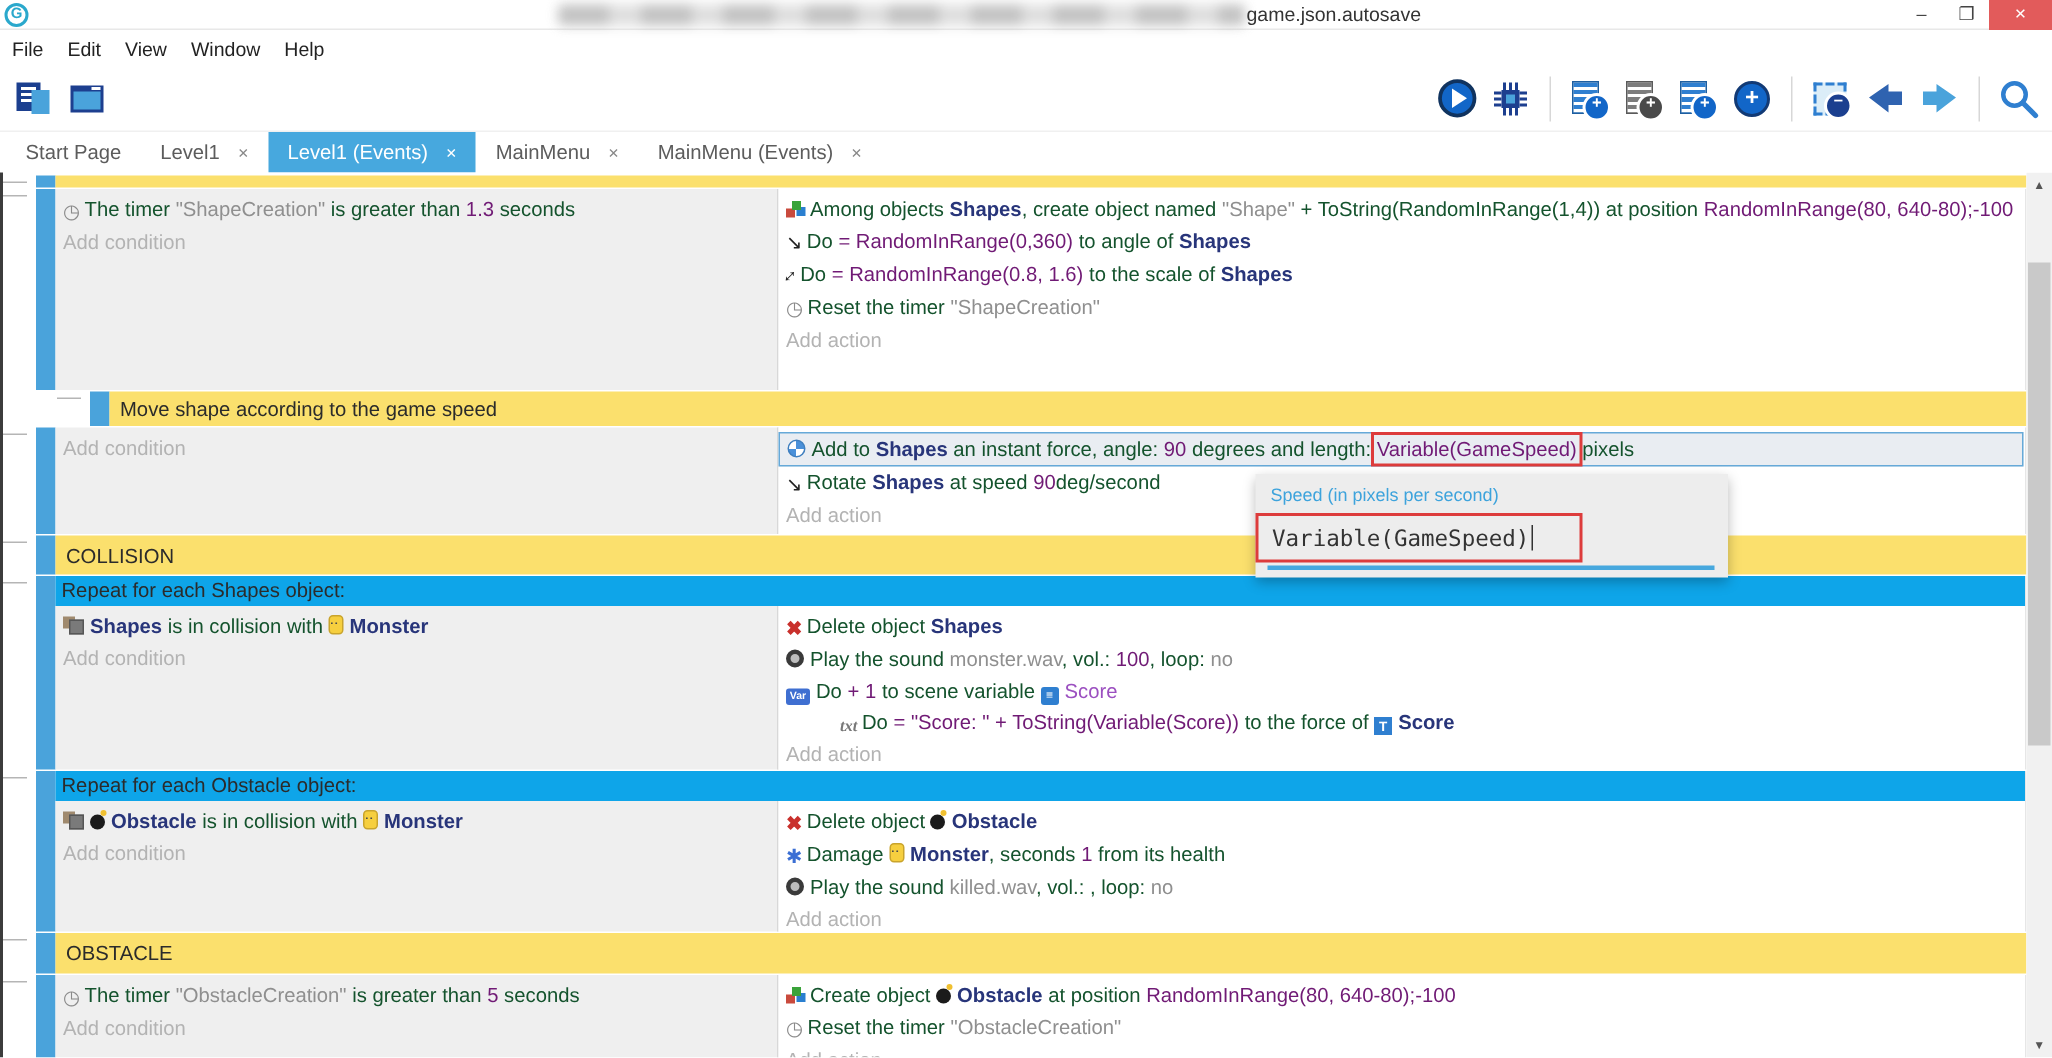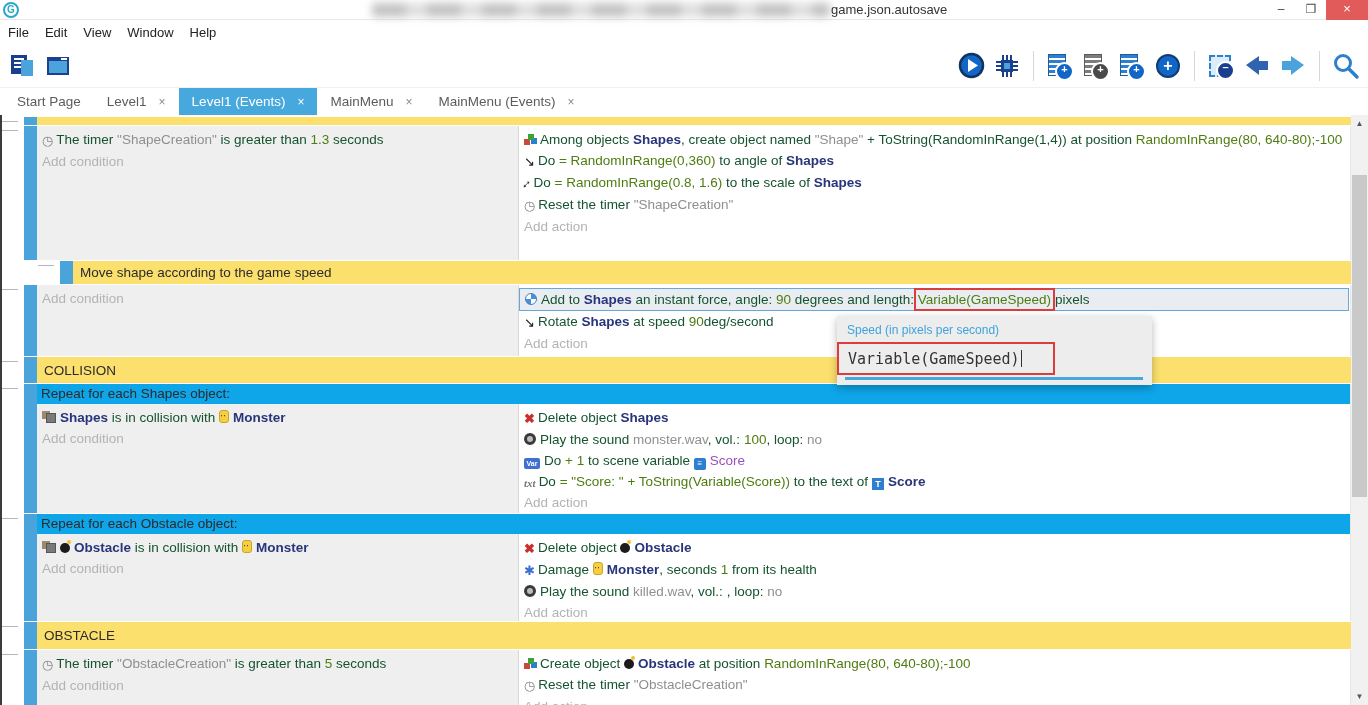--- a/index.html
+++ b/index.html
@@ -62,40 +62,40 @@
   .comment { background:#fbe06d; font-size:13.5px; color:#2b2b2b; padding-left:7px; display:flex; align-items:center; }
   .event { display:flex; border-right:1px solid #e6e6e6; }
   .event-cols { display:flex; width:100%; }
   .cond-col { width:482px; flex:none; background:#efefef; border-right:1px solid #d8d8d8; padding:3px 0 0 0; }
   .act-col { flex:1; background:#fff; padding:3px 0 0 0; min-width:0; }
   .foreach-wrap { width:100%; }
   .foreach-head { background:#0ea5e9; font-size:13.5px; color:#2b2b2b; line-height:20px; padding-left:4px; }
   .line { font-size:13.5px; line-height:21px; color:#333; padding-left:5px; padding-right:6px; }
   .addline { font-size:13.5px; line-height:21px; color:#b3b3b3; padding-left:5px; }
   .line.selected { background:#e9edf2; border:1px solid #66a9d8; margin-right:1px; }
-  .tp { color:#14532d; } .to { color:#28357a; font-weight:bold; } .tg { color:#4d7c0f; }
+  .tp { color:#14532d; } .to { color:#28357a; font-weight:bold; } .tg { color:#701a75; }
   .ts { color:#8f8f8f; } .tv { color:#9b4fc0; }
   .red-mark { outline:2px solid #dd3c3c; outline-offset:2px; }
 
   
   .evic { display:inline-block; vertical-align:-1px; margin-right:4px; }
   .timer-icon { color:#8a8a8a; font-size:13px; margin-right:3px; }
   .create-object-icon { width:12px; height:11px; position:relative; }
   .create-object-icon::before { content:""; position:absolute; left:0; bottom:0; width:6px; height:6px; background:#c94a3d; }
   .create-object-icon::after { content:""; position:absolute; left:4px; top:0; width:6px; height:6px; background:#3aa33a;
     box-shadow:3px 4px 0 #2a7fd0; }
   .angle-icon { color:#222; font-size:13px; margin-right:3px; }
   .scale-icon { color:#222; font-size:13px; margin-right:3px; transform:rotate(45deg); }
   .force-icon { width:12px; height:12px; border-radius:50%; border:1px solid #3f7fbf;
     background:conic-gradient(#4a90d9 0 25%, #fff 25% 50%, #4a90d9 50% 75%, #fff 75%); }
   .delete-icon { color:#c9302c; font-weight:bold; font-size:13px; margin-right:3px; }
   .sound-icon { width:12px; height:12px; border-radius:50%; border:3px solid #3a3a3a; background:#bdbdbd; }
   .var-icon { width:16px; height:11px; border-radius:2px; background:#3f6fd1; color:#fff;
     font:bold 7px/11px "Liberation Sans",sans-serif; text-align:center; }
-  .txt-icon { color:#777; font:italic bold 11px/11px "Liberation Serif",serif; margin-right:3px; }
+  .txt-icon { color:#777; font:italic bold 11px/11px "Liberation Serif",serif; margin-right:3px;margin-left:36px; }
   .scene-var-icon { width:12px; height:12px; border-radius:2px; background:#2f7fd0; color:#fff;
     font:bold 8px/12px "Liberation Sans",sans-serif; text-align:center; }
   .text-object-icon { width:12px; height:12px; background:#2f7fd0; color:#fff;
     font:bold 9px/12px "Liberation Sans",sans-serif; text-align:center; }
   .monster-icon { width:10px; height:13px; border-radius:3px; background:#f6cf3f; border:1px solid #c9a42c;
     position:relative; }
   .monster-icon::before { content:":"; position:absolute; left:2px; top:-2px; color:#4a4a4a;
     font:bold 8px/13px "Liberation Sans",sans-serif; transform:rotate(90deg); }
   .obstacle-icon { width:10px; height:10px; border-radius:50%; background:#1b1b1b; position:relative; margin-top:2px; }
   .obstacle-icon::before { content:""; position:absolute; right:-1px; top:-3px; width:4px; height:4px;
@@ -307,21 +307,21 @@
               <div class="foreach-head">Repeat for each Shapes object:</div>
               <div class="event-cols" style="height: 109px;">
                 <div class="cond-col">
                   <div class="line"><span class="evic collision-icon"></span><span class="to">Shapes</span><span class="tp"> is in collision with </span><span class="evic monster-icon"></span><span class="to">Monster</span></div>
                   <div class="addline">Add condition</div>
                 </div>
                 <div class="act-col">
                   <div class="line"><span class="evic delete-icon">✖</span><span class="tp">Delete object </span><span class="to">Shapes</span></div>
                   <div class="line"><span class="evic sound-icon"></span><span class="tp">Play the sound </span><span class="ts">monster.wav</span><span class="tp">, vol.: </span><span class="tg">100</span><span class="tp">, loop: </span><span class="ts">no</span></div>
                   <div class="line"><span class="evic var-icon">Var</span><span class="tp">Do </span><span class="tg">+ 1</span><span class="tp"> to scene variable </span><span class="evic scene-var-icon">≡</span><span class="tv">Score</span></div>
-                  <div class="line"><span class="evic txt-icon">txt</span><span class="tp">Do </span><span class="tg">= "Score: " + ToString(Variable(Score))</span><span class="tp"> to the text of </span><span class="evic text-object-icon">T</span><span class="to">Score</span></div>
+                  <div class="line"><span class="evic txt-icon">txt</span><span class="tp">Do </span><span class="tg">= "Score: " + ToString(Variable(Score))</span><span class="tp"> to the force of </span><span class="evic text-object-icon">T</span><span class="to">Score</span></div>
                   <div class="addline">Add action</div>
                 </div>
               </div>
             </div>
           </div>
         </div>
       </div>
       <div class="srow" style="height: 107px;">
         <div class="gutter"></div>
         <div class="handle" style="height: 107px;"></div>

